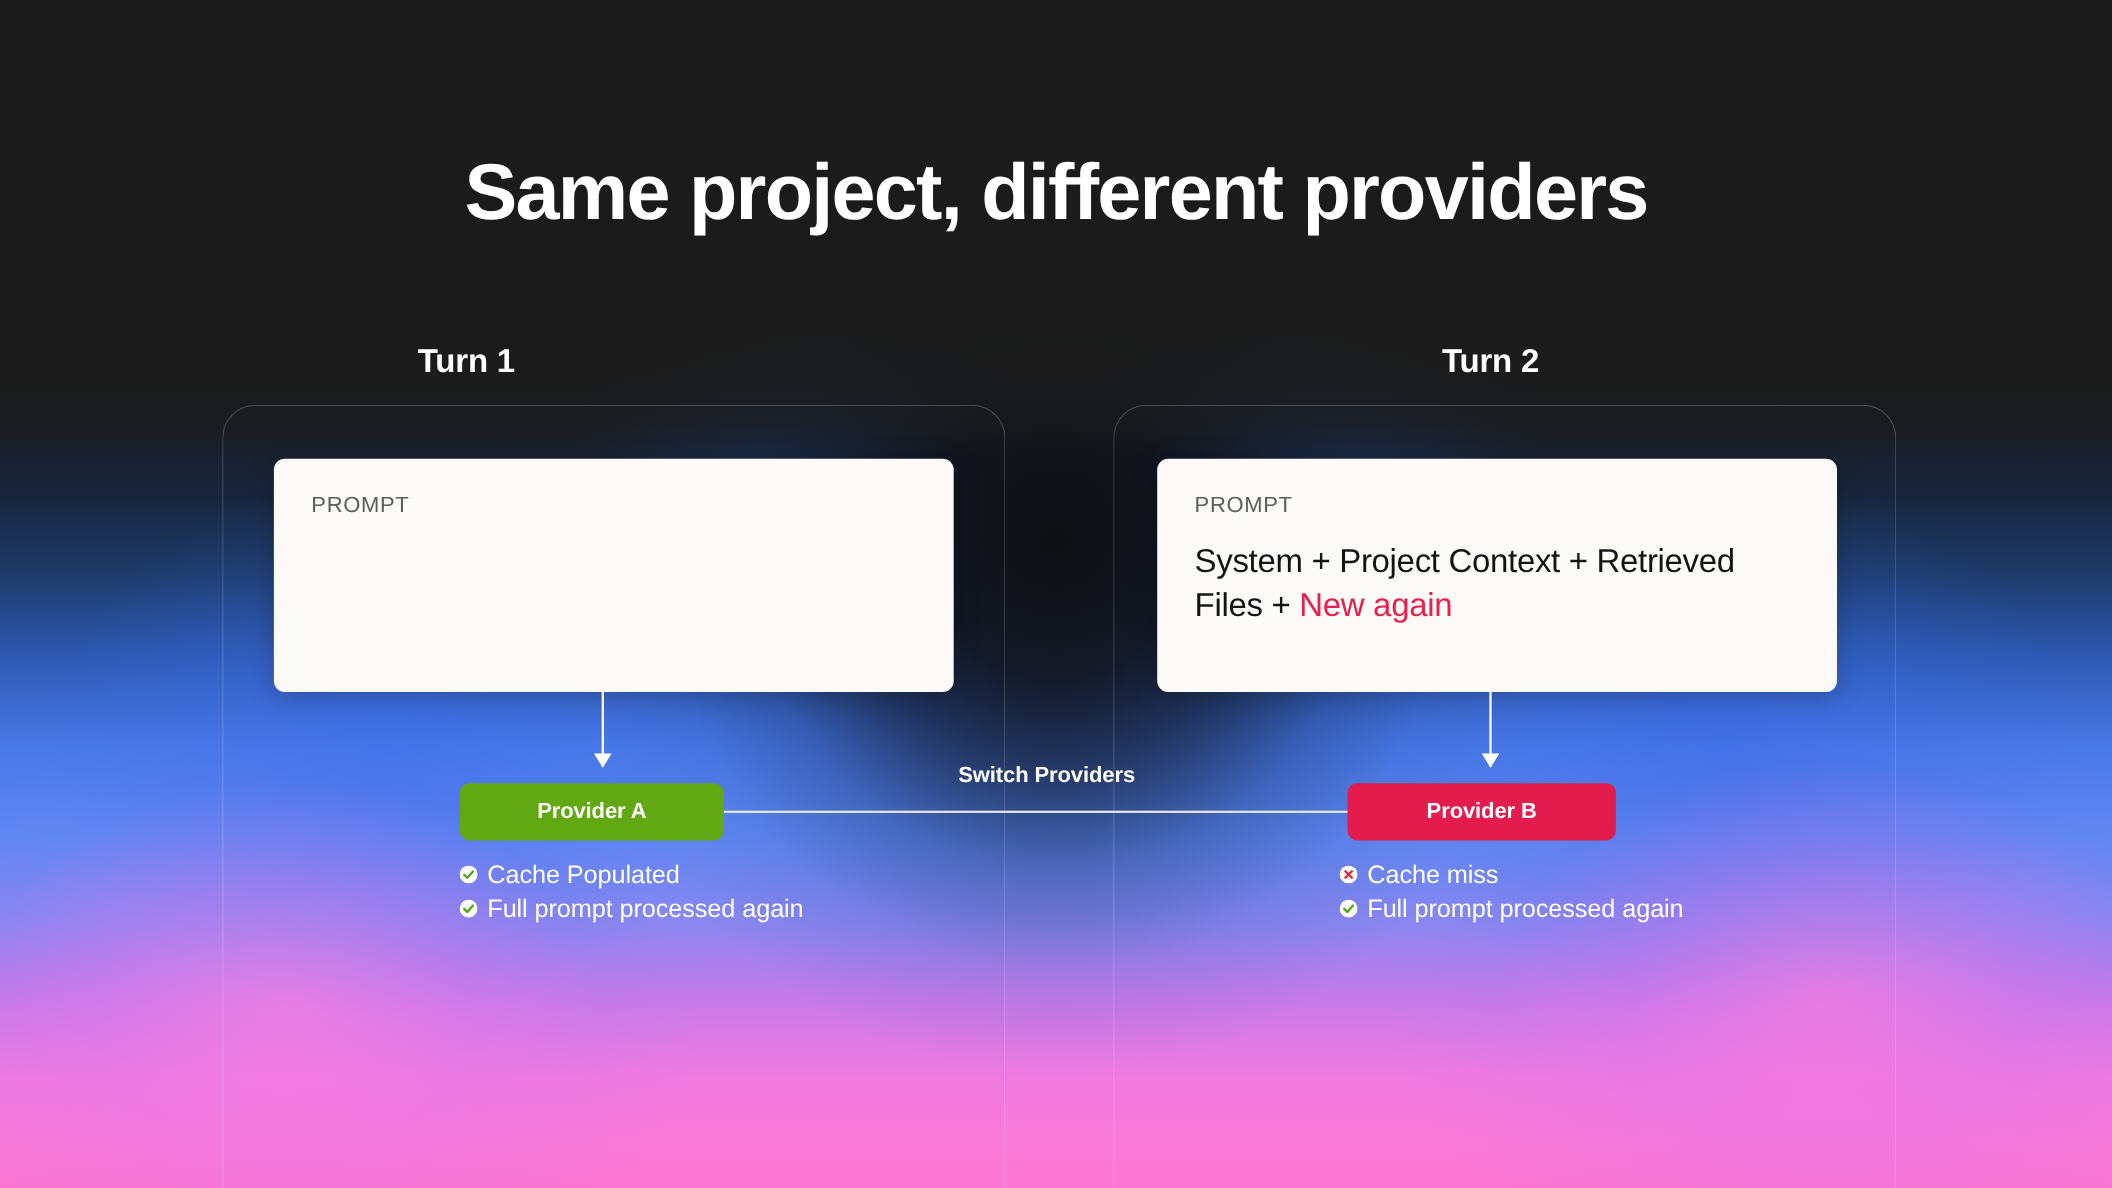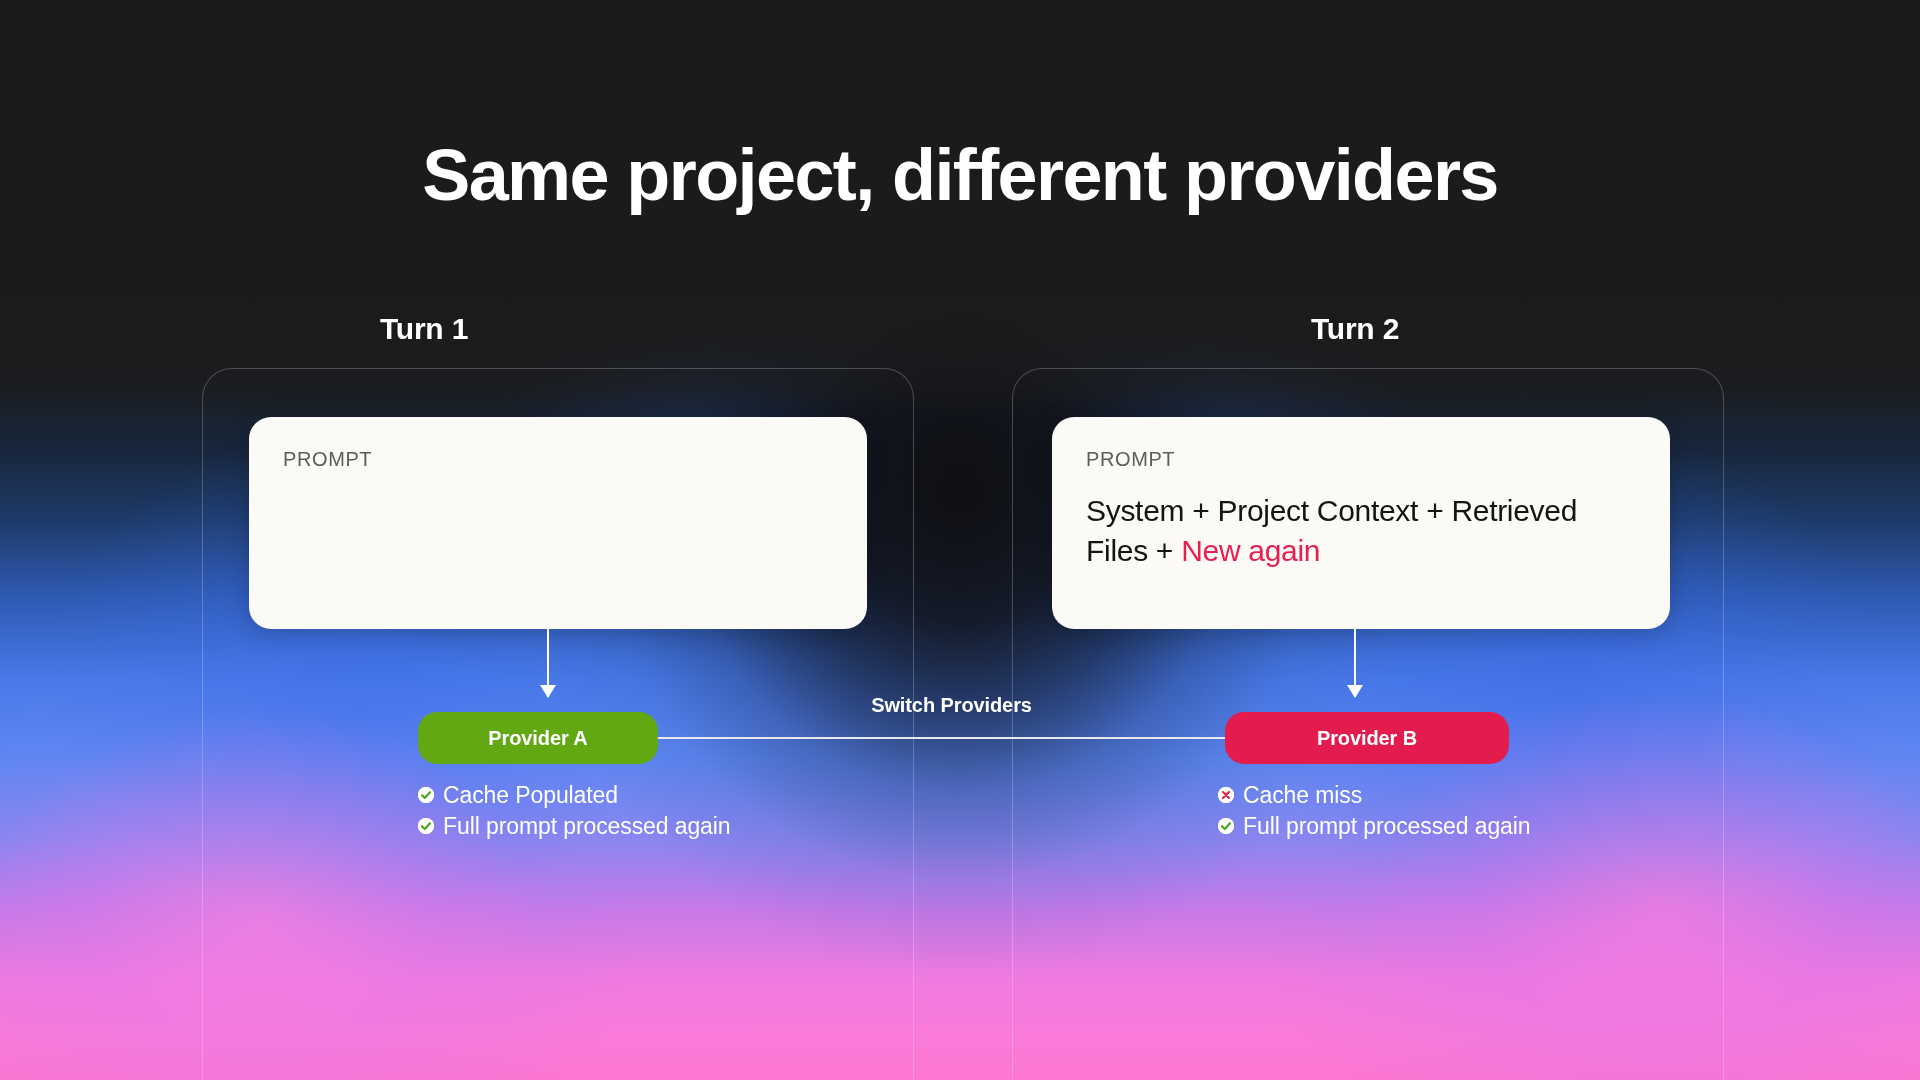--- a/index.html
+++ b/index.html
@@ -167,21 +167,21 @@
   }
   .panel.left  { left: 202px;  width: 712px; }
   .panel.right { left: 1012px; width: 712px; }
 
   
   .prompt-card {
     position: absolute;
     top: 417px;
     height: 212px;
     background: #fbfaf6;
-    border-radius: 22px;
+    border-radius: 10px;
     box-sizing: border-box;
     padding: 32px 34px 0 34px;
     box-shadow: 0 4px 24px rgba(0,0,0,0.22);
   }
   .prompt-card.left  { left: 249px;  width: 618px; }
   .prompt-card.right { left: 1052px; width: 618px; }
 
   .prompt-kicker {
     color: #5d5d5d;
     font-size: 20px;
@@ -225,32 +225,32 @@
     border-top: 13px solid #ffffff;
   }
   .varrow.left  { left: 538px;  top: 629px; height: 68px; }
   .varrow.right { left: 1345px; top: 629px; height: 68px; }
 
   
   .provider {
     position: absolute;
     top: 712px;
     height: 52px;
-    border-radius: 19px;
+    border-radius: 9px;
     display: flex;
     align-items: center;
     justify-content: center;
     color: #ffffff;
     font-size: 20px;
     font-weight: 700;
     letter-spacing: -0.1px;
     box-sizing: border-box;
   }
   .provider.a { left: 418px;  width: 240px; background: #62a812; }
-  .provider.b { left: 1225px; width: 284px; background: #e31c4d; }
+  .provider.b { left: 1225px; width: 244px; background: #e31c4d; }
 
   
   .switch-wrap {
     position: absolute;
     left: 658px;
     top: 700px;
     width: 587px;
     height: 64px;
     pointer-events: none;
   }

